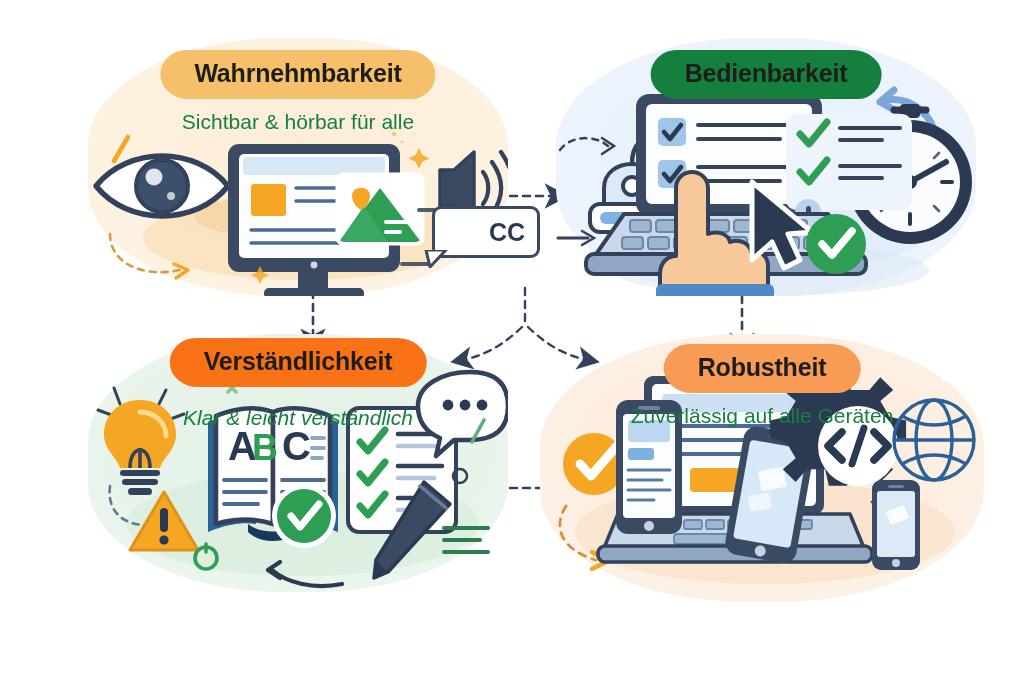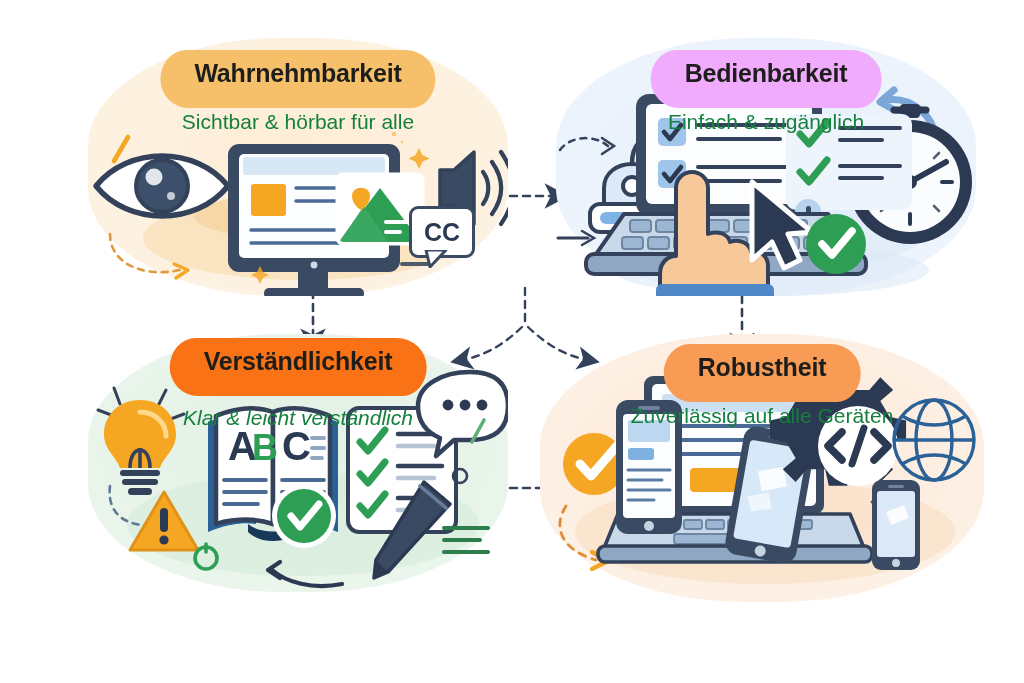--- a/index.html
+++ b/index.html
@@ -19,21 +19,21 @@
     position:absolute;inset:0;
     border-radius:46% 46% 46% 46% / 42% 42% 42% 42%;
   }
   .blob.p1{background:radial-gradient(120% 110% at 50% 45%, #fdedd6 0%, #fdf2e2 48%, #fefaf3 74%, #ffffff 93%);}
   .blob.p2{background:radial-gradient(120% 110% at 50% 45%, #e6effb 0%, #edf4fc 48%, #f6fafe 76%, #ffffff 93%);}
   .blob.p3{background:radial-gradient(120% 110% at 50% 45%, #e2f0e4 0%, #eaf5ec 48%, #f5fbf6 76%, #ffffff 93%);}
   .blob.p4{background:radial-gradient(120% 110% at 50% 45%, #fdeadb 0%, #fdf0e4 48%, #fef8f2 76%, #ffffff 93%);}
 
   .banner{
     position:absolute;left:50%;transform:translateX(-50%);
-    padding:9px 34px 20px;
+    padding:9px 34px 11px;
     border-radius:26px 30px 24px 28px / 50% 50% 50% 50%;
     font-weight:bold;font-size:25px;color:#1d1d1b;
     white-space:nowrap;letter-spacing:-.2px;
   }
   .subtitle{
     position:absolute;left:50%;transform:translateX(-50%);
     font-size:21px;color:#15803d;white-space:nowrap;
   }
 
   
@@ -154,21 +154,21 @@
         <circle cx="306" cy="96" r="2.2" opacity=".55"></circle>
         <circle cx="314" cy="104" r="1.6" opacity=".45"></circle>
       </g>
       <g stroke="#33425a" stroke-width="4" stroke-linecap="round" opacity=".85">
         <line x1="331" y1="172" x2="357" y2="172"></line>
         <line x1="314" y1="226" x2="340" y2="226"></line>
       </g>
     </svg>
 
 
-    <div class="badge" style="left:321px;top:168px;width:60px;height:46px;font-size:25px;">
+    <div class="badge" style="left:344px;top:168px;width:60px;height:46px;font-size:25px;padding-left:42px;">
       <span>CC</span>
     </div>
     <svg style="position:absolute;left:336px;top:212px;width:24px;height:18px;" viewBox="0 0 24 18">
       <path d="M2,0 L22,0 L6,17 Z" fill="#fff" stroke="#3a4a63" stroke-width="3" stroke-linejoin="round"></path>
     </svg>
 
     <div class="banner" style="top:12px;background:#F5C069;">
       <span>Wahrnehmbarkeit</span>
     </div>
     <div class="subtitle" style="top:72px;">
@@ -286,25 +286,22 @@
       <g>
         <path d="M196,144 L196,222 L216,204 L228,230 L244,222 L232,196 L256,194 Z" fill="#2b3a52" stroke="#ffffff" stroke-width="5" stroke-linejoin="round"></path>
       </g>
 
       <g>
         <circle cx="280" cy="206" r="30" fill="#2e9e54"></circle>
         <path d="M266,206 l10,11 20,-24" fill="none" stroke="#ffffff" stroke-width="7.5" stroke-linecap="round" stroke-linejoin="round"></path>
       </g>
     </svg>
 
-    <div class="banner" style="top:12px;background:#f0abfc;">
+    <div class="banner" style="top:12px;background:#15803d;">
       <span>Bedienbarkeit</span>
-    </div>
-    <div class="subtitle" style="top:72px;">
-      <span>Einfach &amp; zugänglich</span>
     </div>
   </div>
 
   <div class="panel" style="left:88px;top:334px;width:420px;height:258px;">
     <div class="blob p3"></div>
 
     <svg class="art" viewBox="0 0 420 258">
       <ellipse cx="215" cy="190" rx="176" ry="52" fill="#d4ebd8" opacity=".6"></ellipse>
       <ellipse cx="190" cy="120" rx="62" ry="40" fill="#d9eede" opacity=".55"></ellipse>
 

